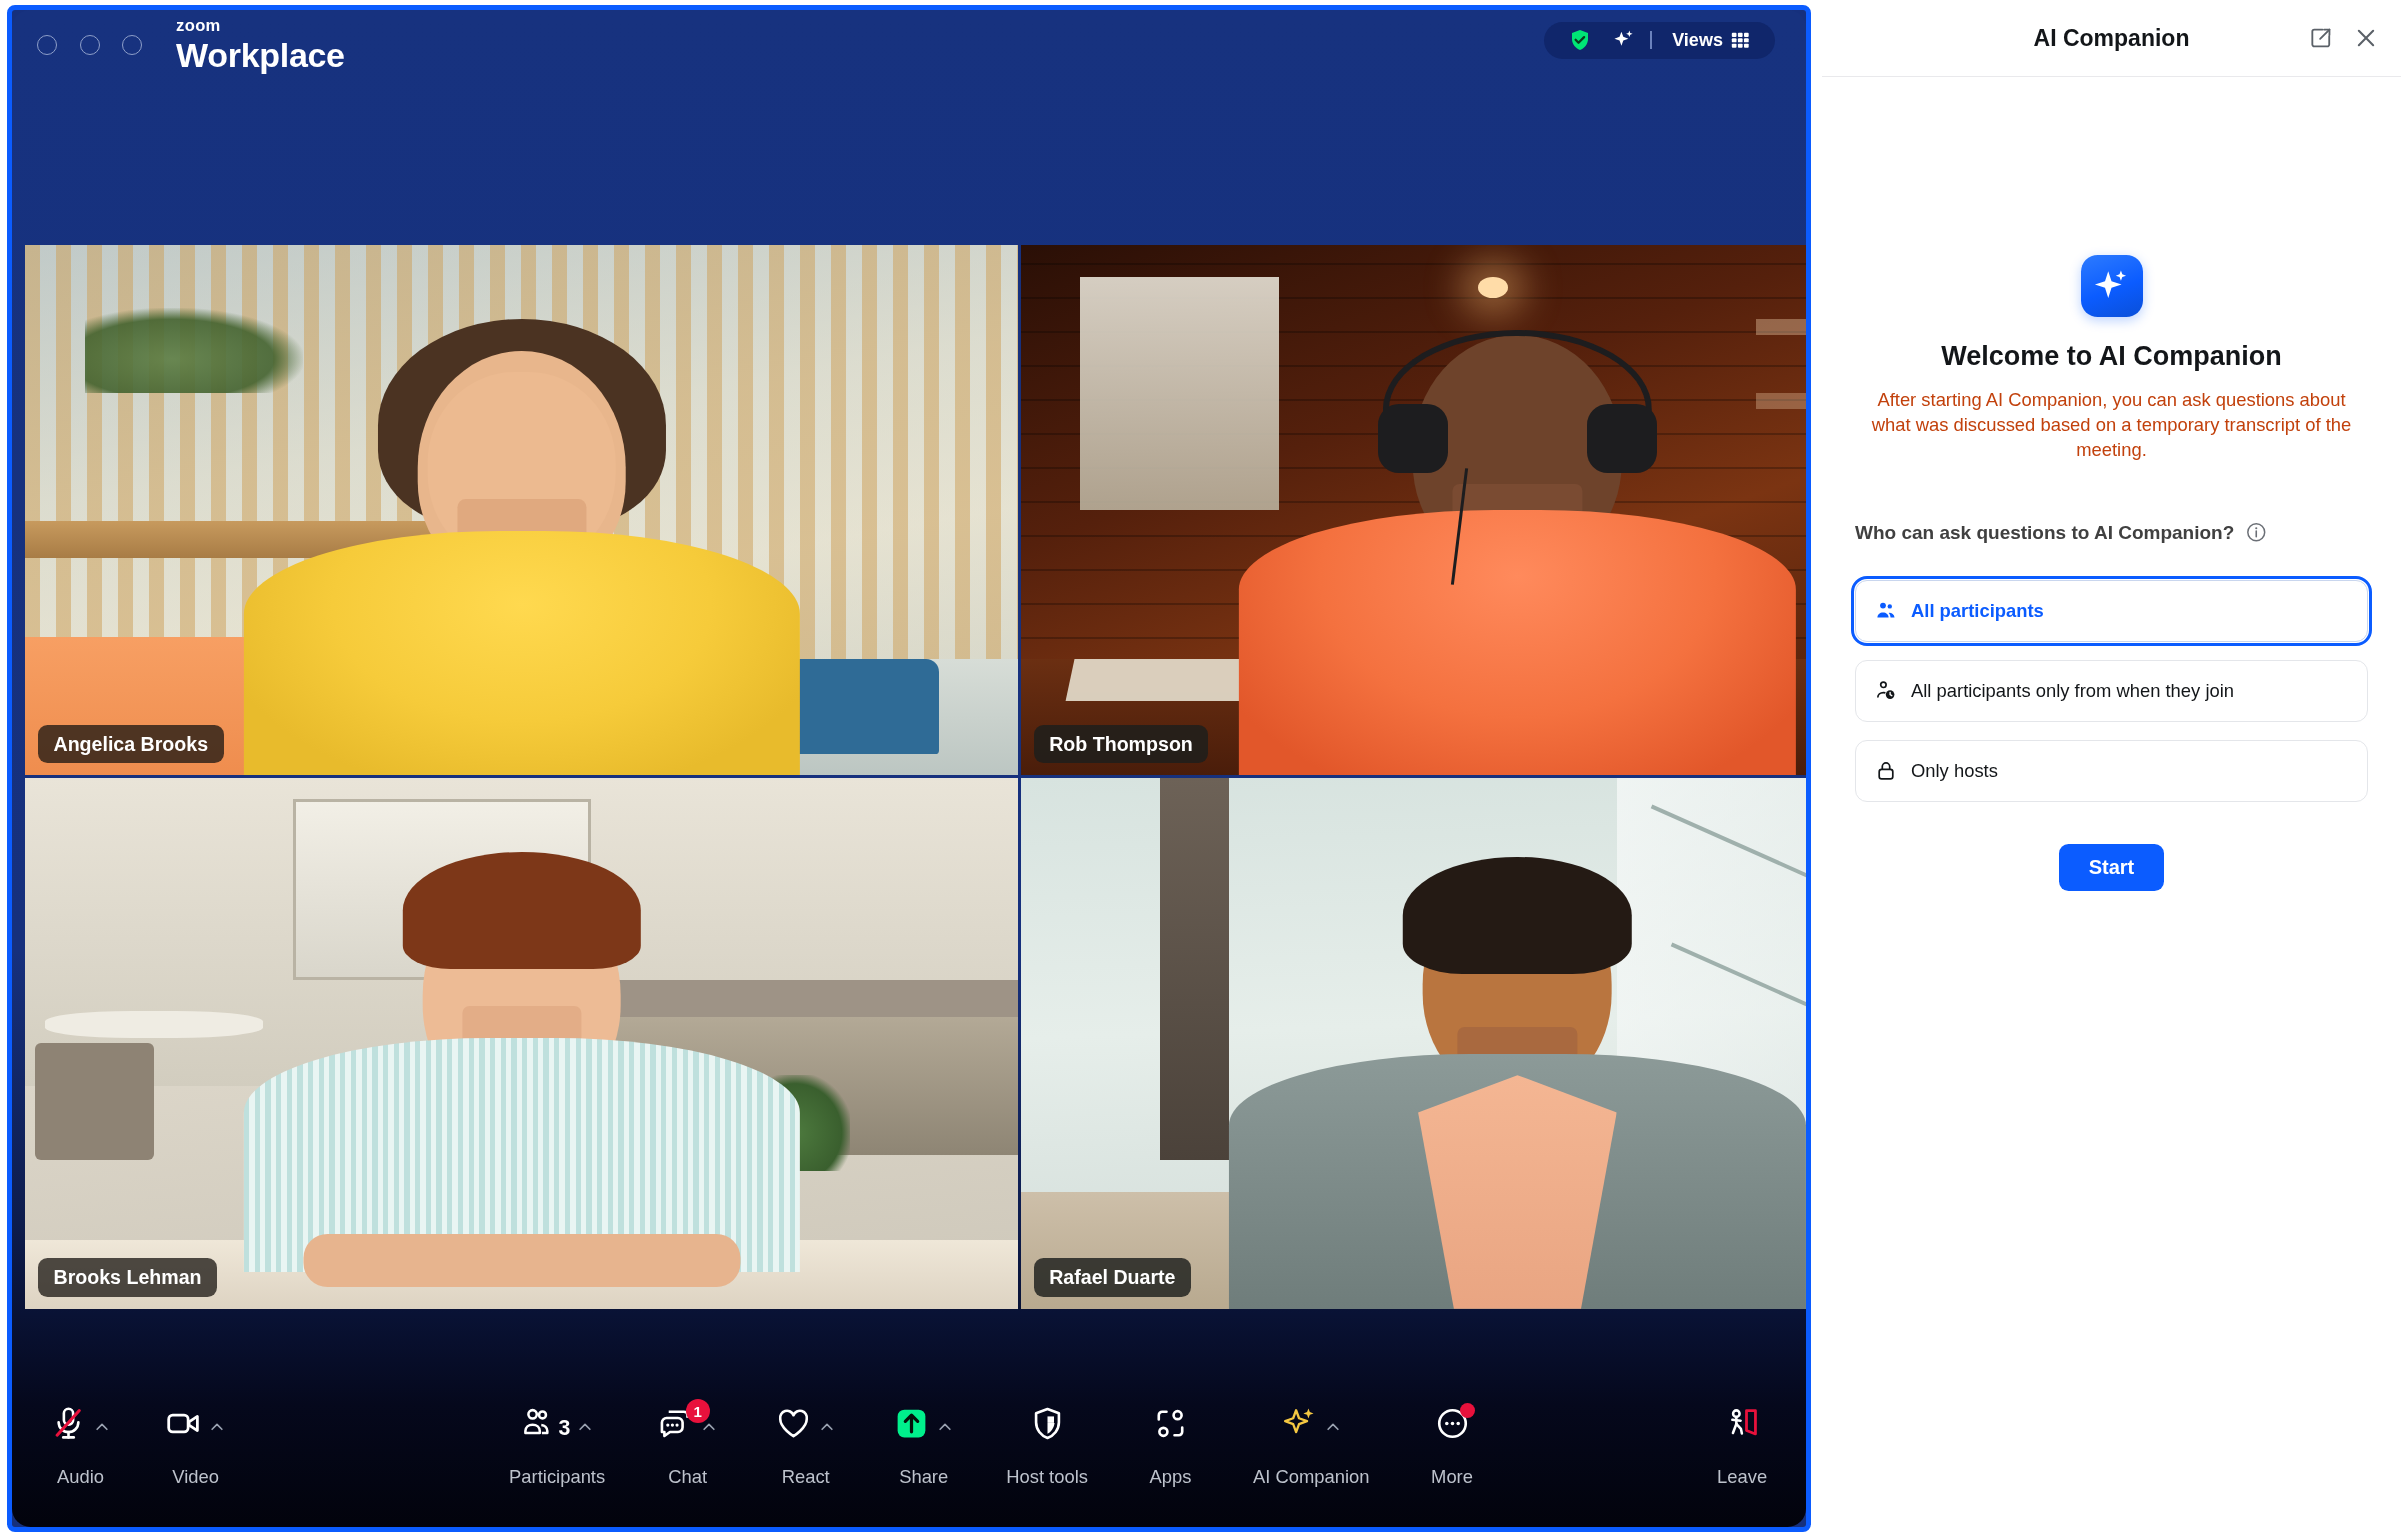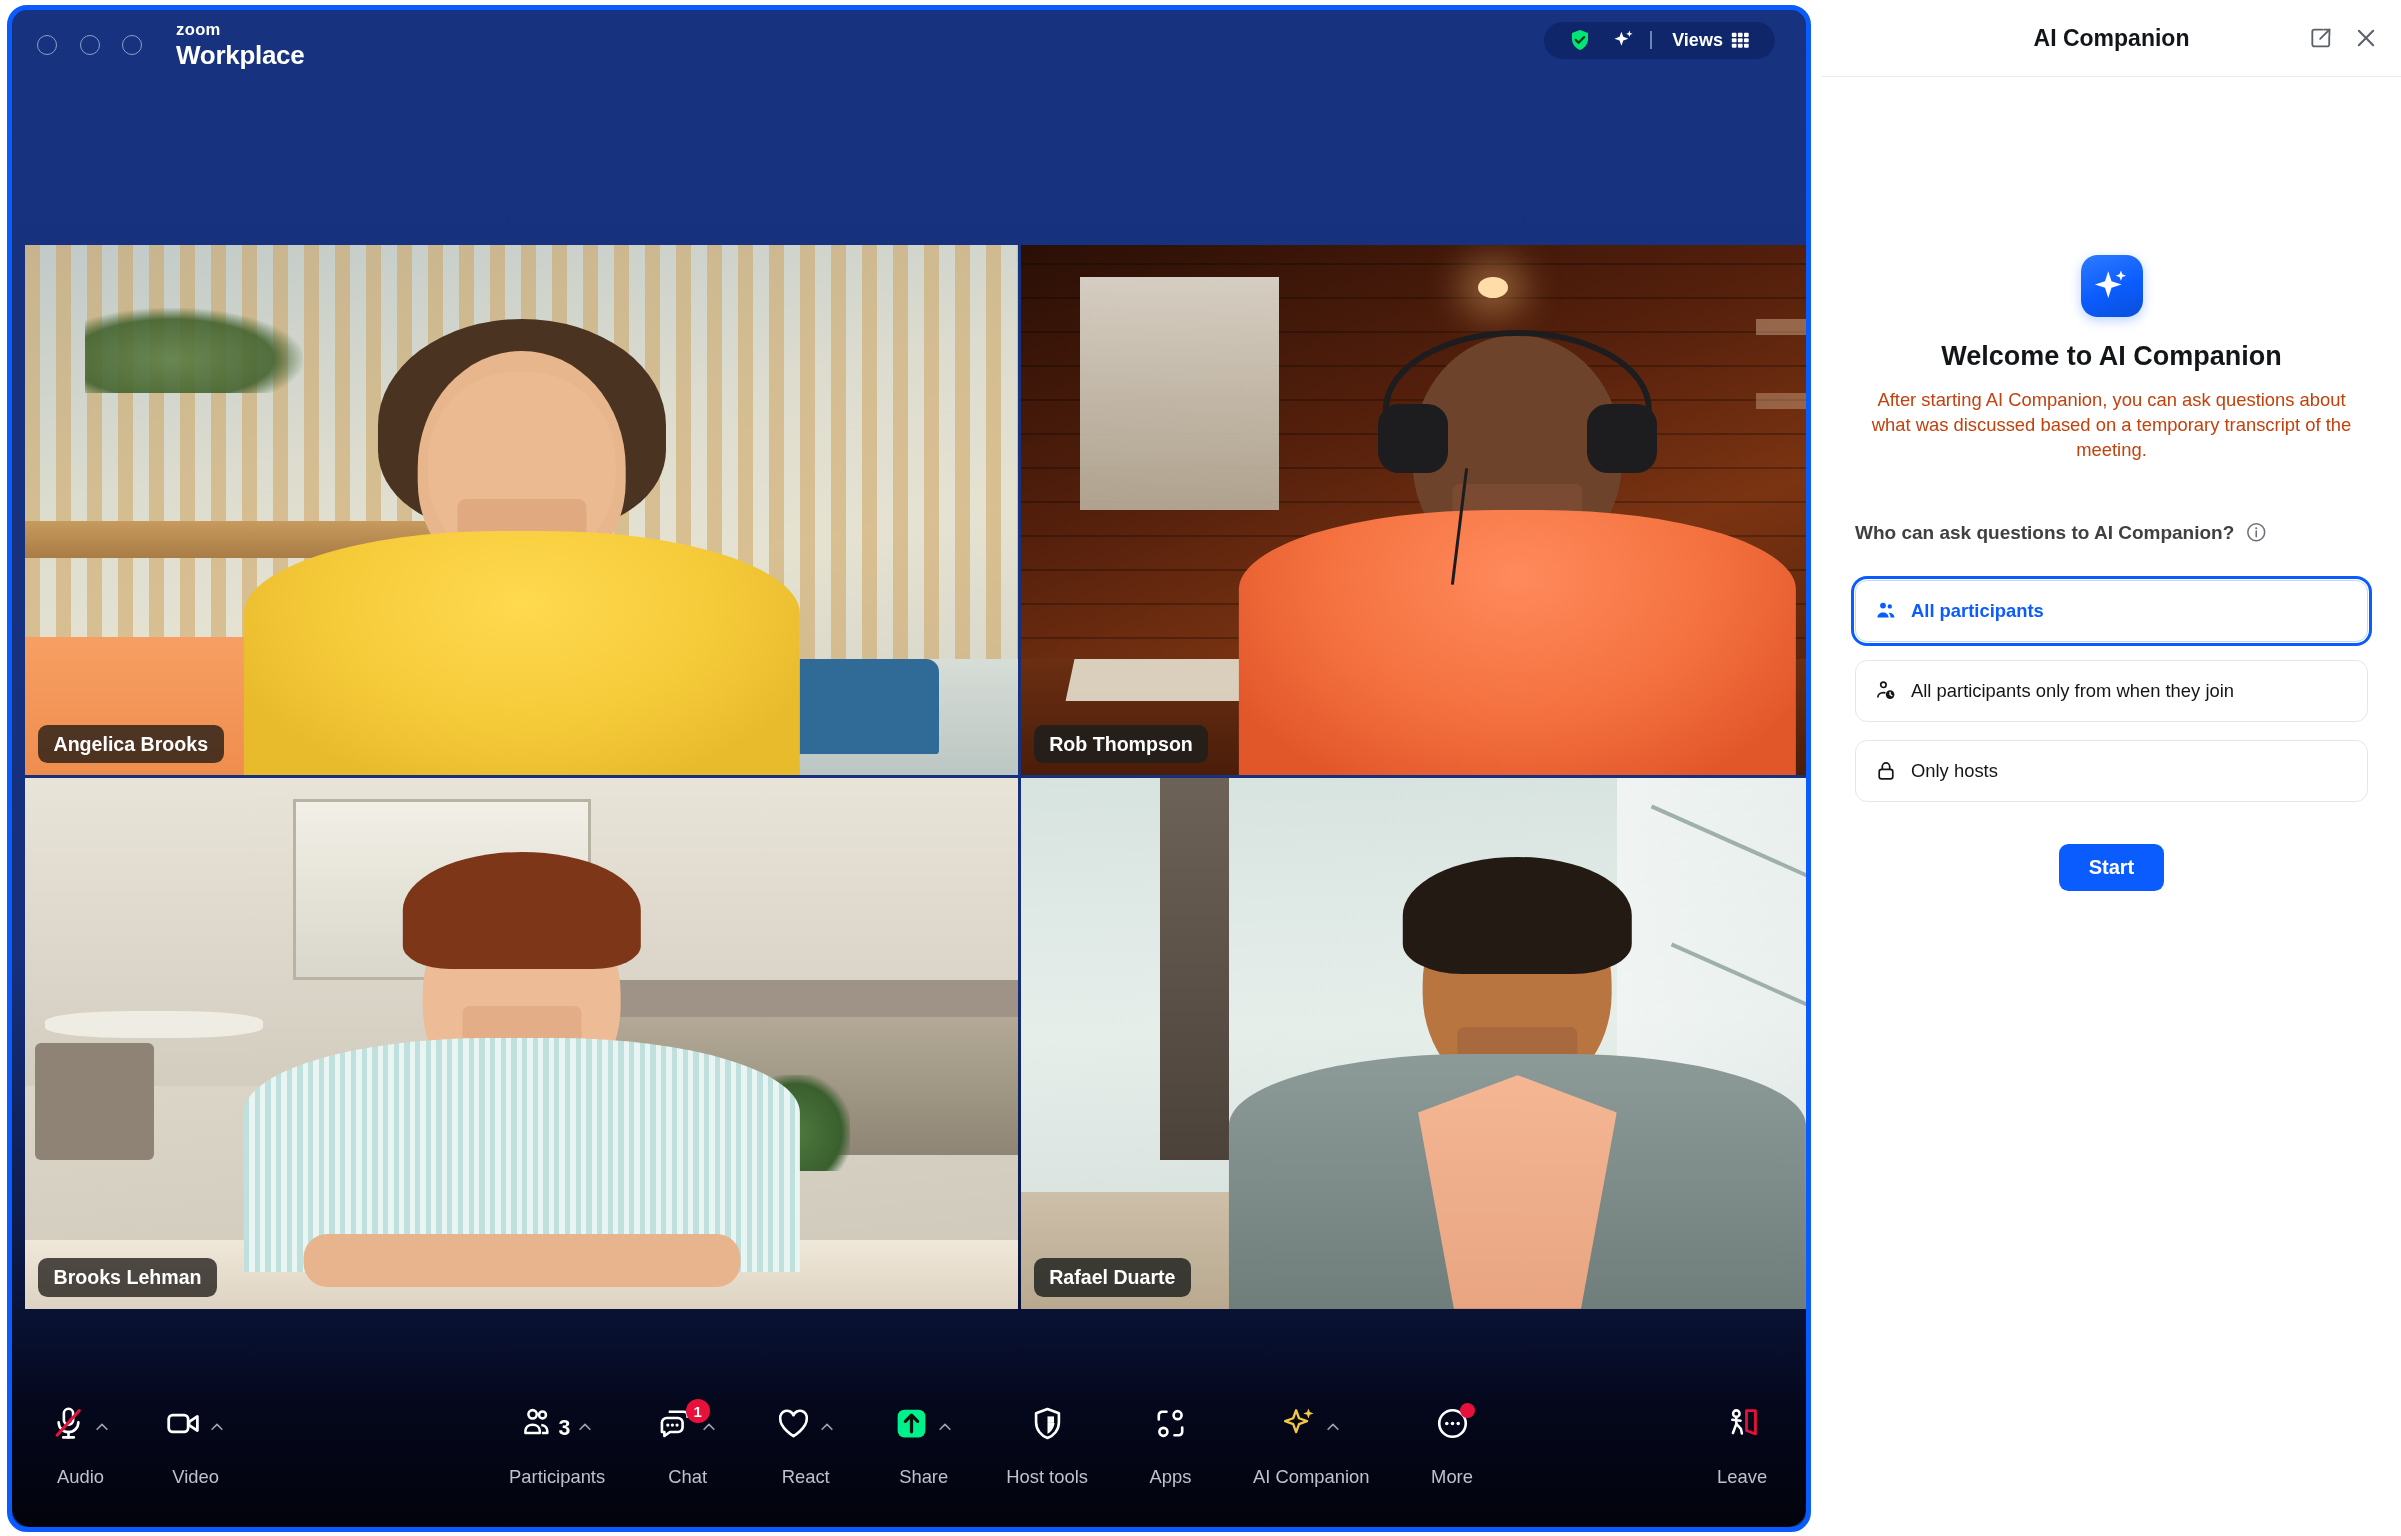--- a/index.html
+++ b/index.html
@@ -8,21 +8,21 @@
     background: #000;
     font-family: "Liberation Sans", sans-serif;
     overflow: hidden;
   }
   #root { position: relative; width: 2401px; height: 1537px; background: #ffffff; }
 
   
   #meeting-window {
     position: absolute; left: 7.1px; top: 4.7px;
     width: 1804px; height: 1527px;
-    border-radius: 20px;
+    border-radius: 8px;
     border: 5.3px solid #0B5CFF;
     background: #16307d;
     overflow: hidden;
   }
   #meeting-inner {
     position: absolute; inset: 0;
     border-radius: 18.4px;
     background:
       linear-gradient(180deg, #17327f 0%, #16307d 62%, #0d1c4d 80%, #05081c 92%, #02030c 100%);
     overflow: hidden;
@@ -30,21 +30,21 @@
 
   
   #titlebar {
     position: absolute; left: 0; top: 0; right: 0; height: 71px;
     display: flex; align-items: center; z-index: 20;
   }
   #traffic-lights { display: flex; gap: 22.5px; margin-left: 25px; }
   .tl { width: 20px; height: 20px; border-radius: 50%; border: 1.8px solid #8e9fc9; }
   #brand { margin-left: 34px; line-height: 1; color: #fff; }
   #brand .zoom { font-size: 16.6px; font-weight: 700; letter-spacing: 0.3px; display: block; }
-  #brand .wp { font-size: 26px; font-weight: 700; display: block; margin-top: 3px; letter-spacing: -0.3px; }
+  #brand .wp { font-size: 34px; font-weight: 700; display: block; margin-top: 3px; letter-spacing: -0.3px; }
 
   #status-pill {
     position: absolute; right: 31px; top: 12px;
     height: 37px; display: flex; align-items: center; gap: 0;
     background: #10266b; border-radius: 20px; padding: 0 14.2px;
   }
   .pill-btn { display: flex; align-items: center; justify-content: center; padding: 0 9.5px; height: 37px; cursor: pointer; }
   #pill-divider { width: 1.8px; height: 18px; background: #6b82bd; margin: 0 4.7px; }
   #views-label { color: #fff; font-size: 18px; font-weight: 600; padding: 0 6px; }
 

